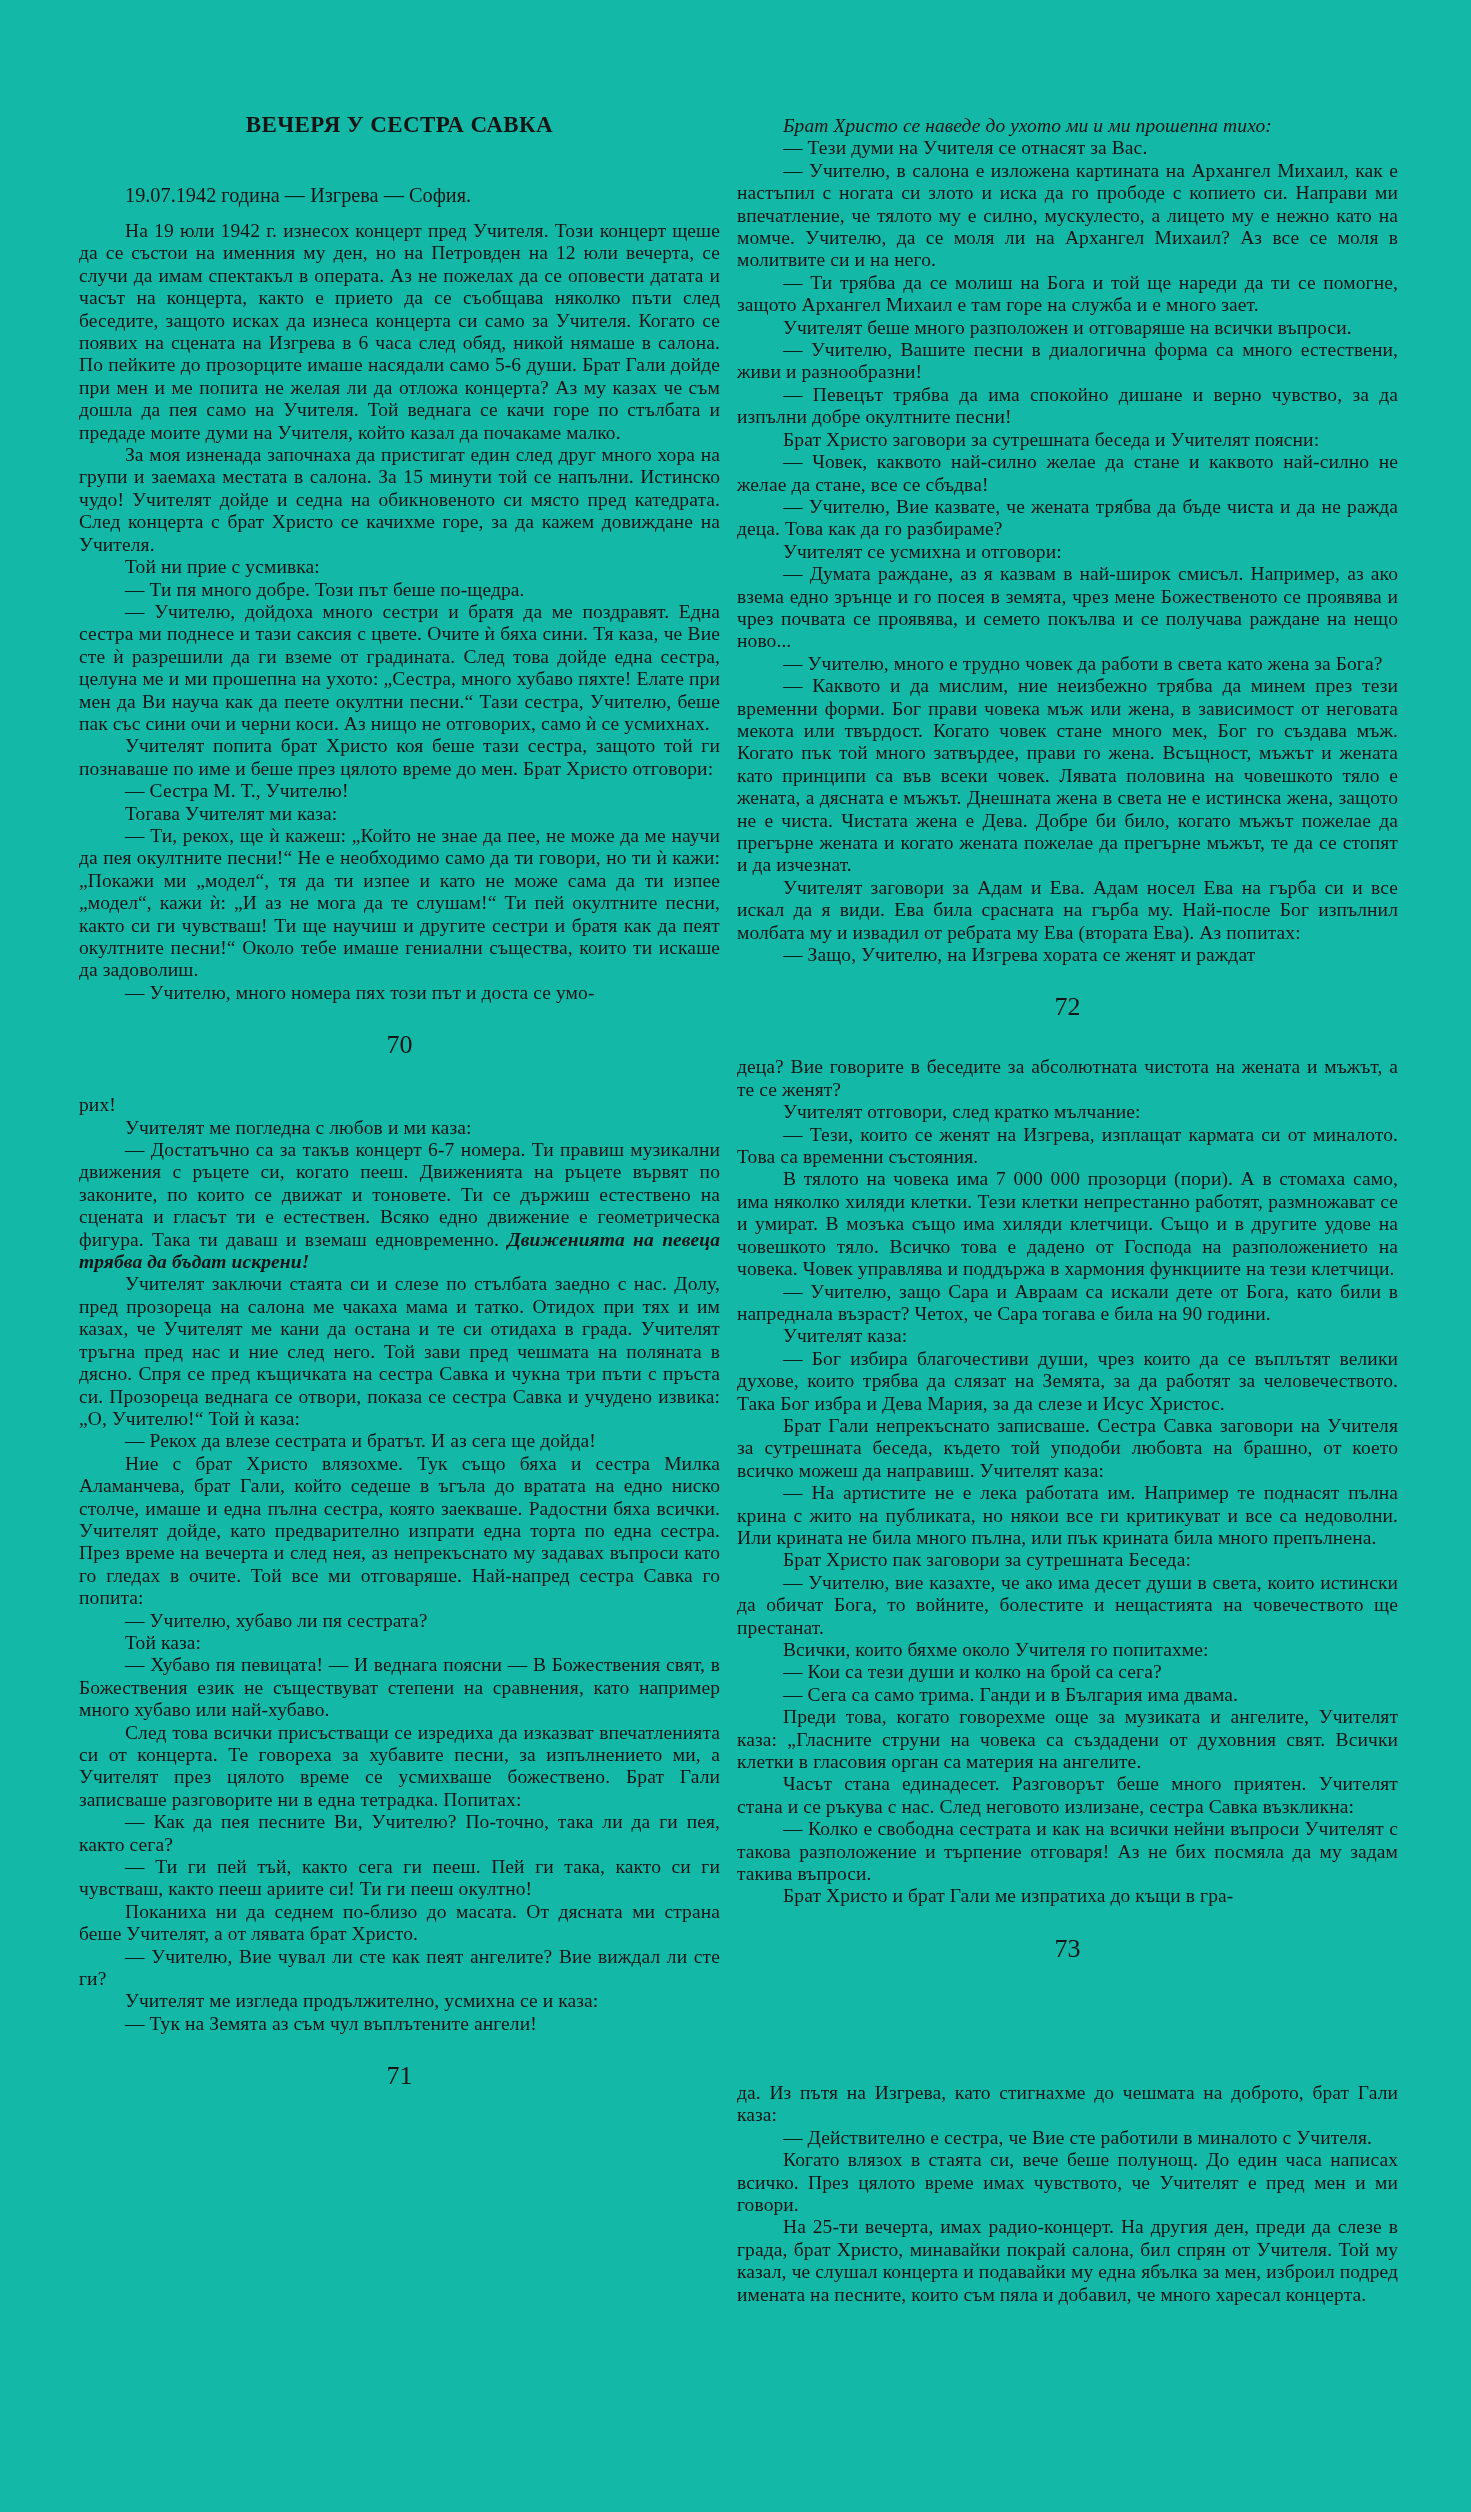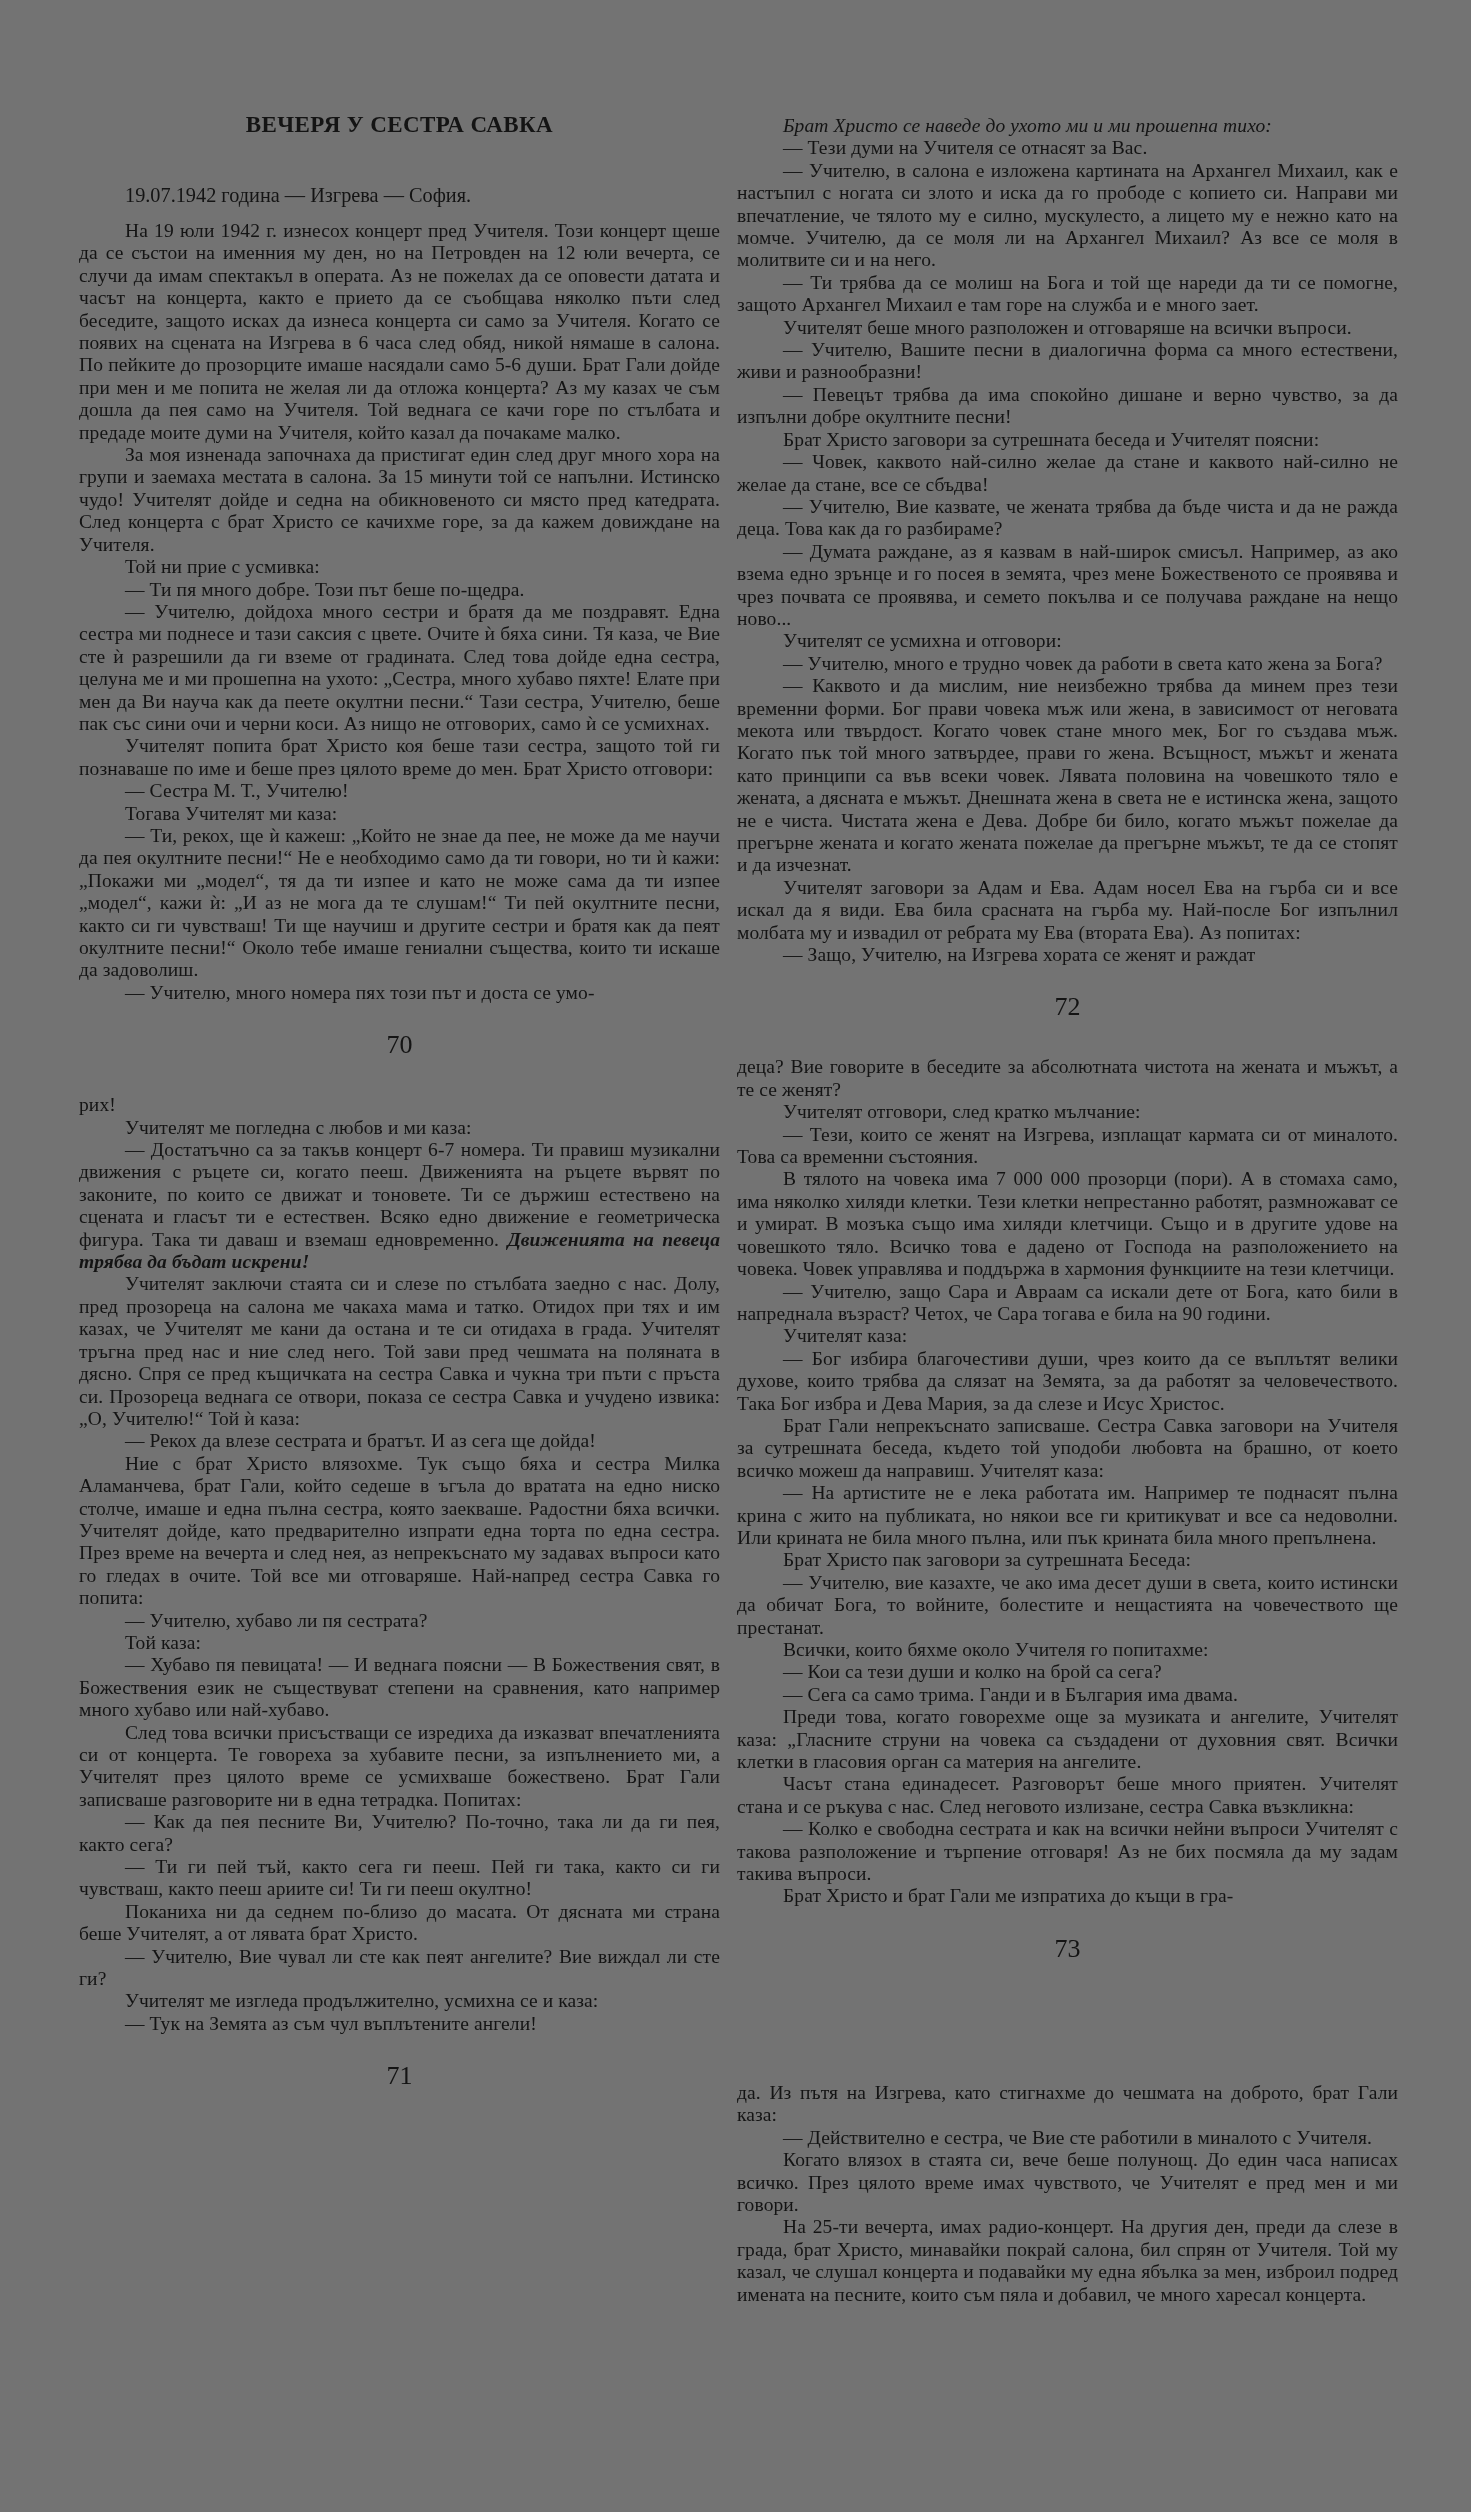--- a/index.html
+++ b/index.html
@@ -1,19 +1,19 @@
 <!DOCTYPE html>
 <html lang="bg" style="font-size:13px"><head>
 <meta charset="utf-8">
 <style>
   html,body{margin:0;padding:0;background:#e6e6e2;}
   .page{
     position:relative;
     width:1472px;height:2512px;
-    background:#737373;
+    background:#14b8a6;
     overflow:hidden;
     color:#141414;
     font-family:"Liberation Serif","DejaVu Serif",serif;
   }
   .col{position:absolute;top:0;}
   .col-left{left:79px;width:641px;}
   .col-right{left:737px;width:661px;}
   .title{
     margin:112px 0 0 0;
     text-align:center;
@@ -91,22 +91,22 @@
     <p class="para first-body">Брат Христо се наведе до ухото ми и ми прошепна тихо:</p>
     <p class="para">— Тези думи на Учителя се отнасят за Вас.</p>
     <p class="para">— Учителю, в салона е изложена картината на Архангел Михаил, как е настъпил с ногата си злото и иска да го прободе с копието си. Направи ми впечатление, че тялото му е силно, мускулесто, а лицето му е нежно като на момче. Учителю, да се моля ли на Архангел Михаил? Аз все се моля в молитвите си и на него.</p>
     <p class="para">— Ти трябва да се молиш на Бога и той ще нареди да ти се помогне, защото Архангел Михаил е там горе на служба и е много зает.</p>
     <p class="para">Учителят беше много разположен и отговаряше на всички въпроси.</p>
     <p class="para">— Учителю, Вашите песни в диалогична форма са много естествени, живи и разнообразни!</p>
     <p class="para">— Певецът трябва да има спокойно дишане и верно чувство, за да изпълни добре окултните песни!</p>
     <p class="para">Брат Христо заговори за сутрешната беседа и Учителят поясни:</p>
     <p class="para">— Човек, каквото най-силно желае да стане и каквото най-силно не желае да стане, все се сбъдва!</p>
     <p class="para">— Учителю, Вие казвате, че жената трябва да бъде чиста и да не ражда деца. Това как да го разбираме?</p>
+    <p class="para">Учителят се усмихна и отговори:</p>
     <p class="para">— Думата раждане, аз я казвам в най-широк смисъл. Например, аз ако взема едно зрънце и го посея в земята, чрез мене Божественото се проявява и чрез почвата се проявява, и семето покълва и се получава раждане на нещо ново...</p>
-    <p class="para">Учителят се усмихна и отговори:</p>
     <p class="para">— Учителю, много е трудно човек да работи в света като жена за Бога?</p>
     <p class="para">— Каквото и да мислим, ние неизбежно трябва да минем през тези временни форми. Бог прави човека мъж или жена, в зависимост от неговата мекота или твърдост. Когато човек стане много мек, Бог го създава мъж. Когато пък той много затвърдее, прави го жена. Всъщност, мъжът и жената като принципи са във всеки човек. Лявата половина на човешкото тяло е жената, а дясната е мъжът. Днешната жена в света не е истинска жена, защото не е чиста. Чистата жена е Дева. Добре би било, когато мъжът пожелае да прегърне жената и когато жената пожелае да прегърне мъжът, те да се стопят и да изчезнат.</p>
     <p class="para">Учителят заговори за Адам и Ева. Адам носел Ева на гърба си и все искал да я види. Ева била срасната на гърба му. Най-после Бог изпълнил молбата му и извадил от ребрата му Ева (втората Ева). Аз попитах:</p>
     <p class="para">— Защо, Учителю, на Изгрева хората се женят и раждат</p>
 
     <div class="pagenum">72</div>
 
     <p class="para noindent">деца? Вие говорите в беседите за абсолютната чистота на жената и мъжът, а те се женят?</p>
     <p class="para">Учителят отговори, след кратко мълчание:</p>
     <p class="para">— Тези, които се женят на Изгрева, изплащат кармата си от миналото. Това са временни състояния.</p>

